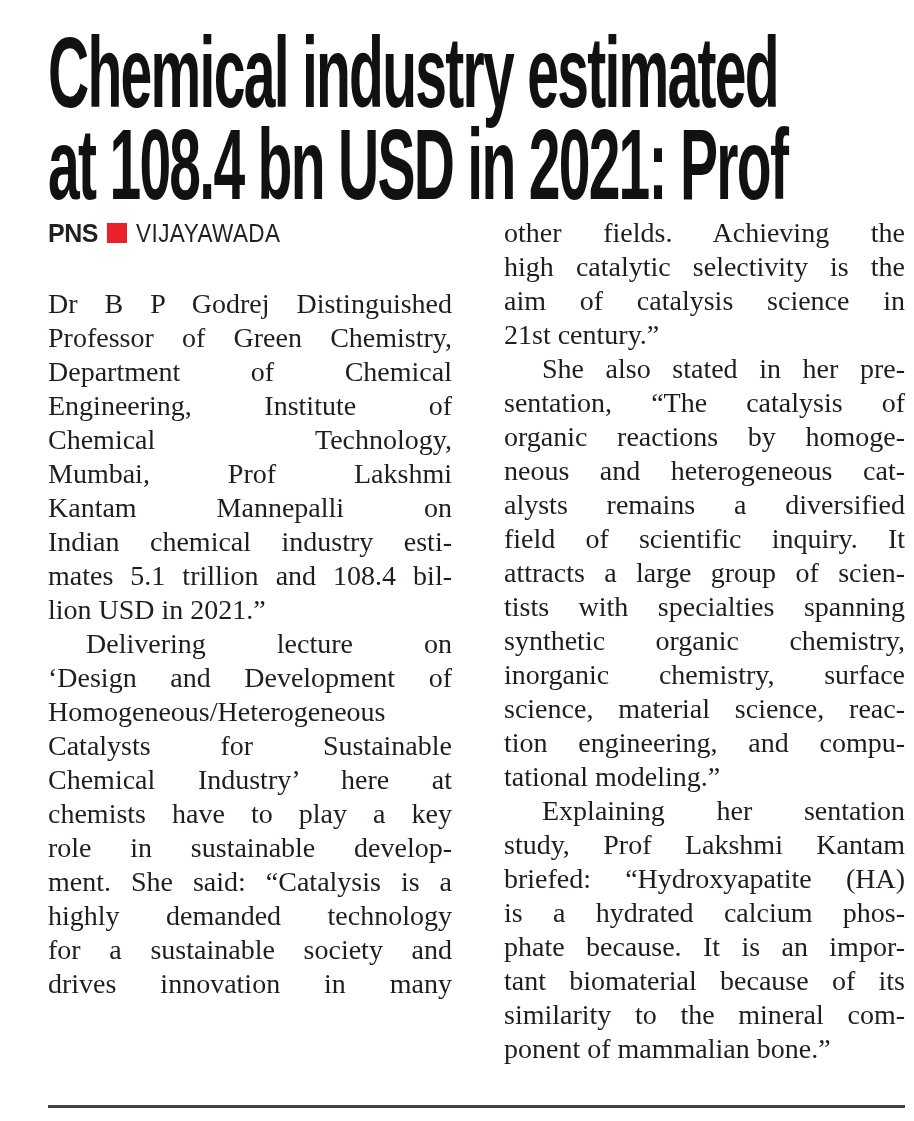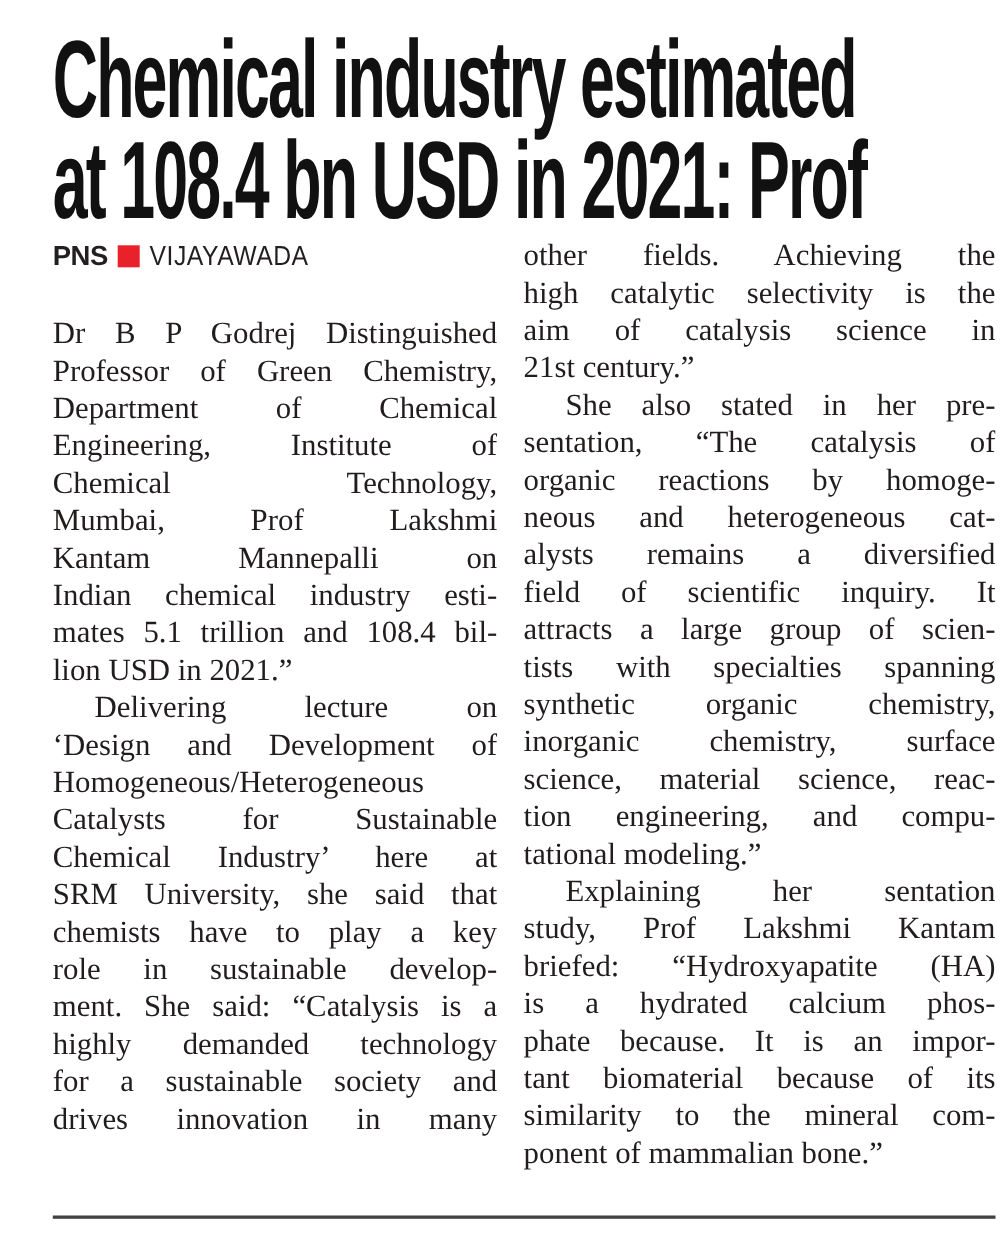--- a/index.html
+++ b/index.html
@@ -30,21 +30,21 @@
     color: #111111;
   }
   .headline-line {
     white-space: nowrap;
     transform: scaleX(0.57);
     transform-origin: 0 50%;
   }
   
   .columns {
     display: flex;
-    gap: 24px;
+    gap: 52px;
     margin-top: 6px;
   }
   .col-left  { flex: 0 0 404px; width: 404px; }
   .col-right { flex: 1; }
   
   .byline {
     display: flex;
     align-items: center;
     gap: 9px;
     height: 34px;
@@ -102,21 +102,20 @@
         <div class="body-line">Mumbai, Prof Lakshmi</div>
         <div class="body-line">Kantam Mannepalli on</div>
         <div class="body-line">Indian chemical industry esti-</div>
         <div class="body-line">mates 5.1 trillion and 108.4 bil-</div>
         <div class="body-line last">lion USD in 2021.”</div>
         <div class="body-line indent">Delivering lecture on</div>
         <div class="body-line">‘Design and Development of</div>
         <div class="body-line">Homogeneous/Heterogeneous</div>
         <div class="body-line">Catalysts for Sustainable</div>
         <div class="body-line">Chemical Industry’ here at</div>
-        <div class="body-line">SRM University, she said that</div>
         <div class="body-line">chemists have to play a key</div>
         <div class="body-line">role in sustainable develop-</div>
         <div class="body-line">ment. She said: “Catalysis is a</div>
         <div class="body-line">highly demanded technology</div>
         <div class="body-line">for a sustainable society and</div>
         <div class="body-line">drives innovation in many</div>
       </div>
 
     <div class="col-right">
 

